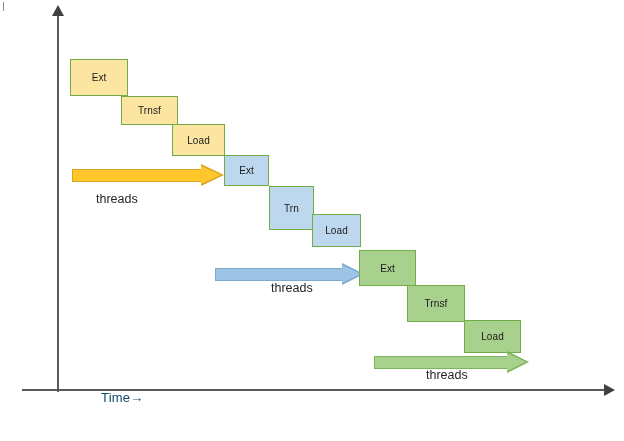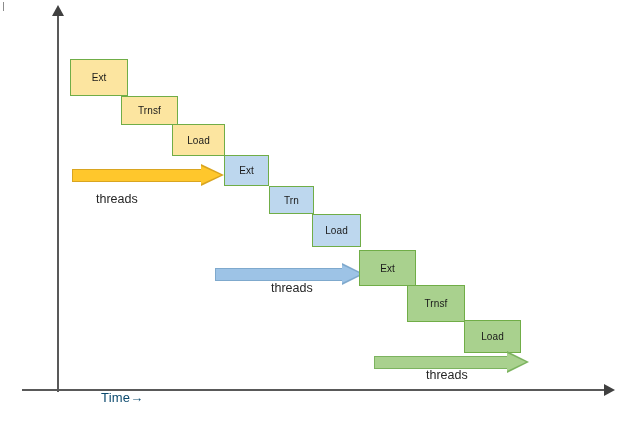--- a/index.html
+++ b/index.html
@@ -154,21 +154,21 @@
   <div class="stage-box yellow" style="left:172px; top:124px; width:53px; height:32px;">Load</div>
 
   <div class="thread-arrow yellow" style="left:72px; top:166px; width:152px; height:19px;">
     <div class="shaft" style="top:3px; width:130px; height:13px;"></div>
     <div class="head-outer" style="left:129px; top:-2px; border-left-width:23px; border-left-style:solid;"></div>
     <div class="head-inner" style="left:129px; top:0px; border-left-width:20px; border-left-style:solid;"></div>
   </div>
   <div class="thread-label" style="left:96px; top:192px;">threads</div>
 
   <div class="stage-box blue" style="left:224px; top:155px; width:45px; height:31px;">Ext</div>
-  <div class="stage-box blue" style="left:269px; top:186px; width:45px; height:28px;">Trn</div>
+  <div class="stage-box blue" style="left:269px; top:186px; width:45px; height:44px;">Trn</div>
   <div class="stage-box blue" style="left:312px; top:214px; width:49px; height:33px;">Load</div>
 
   <div class="thread-arrow blue" style="left:215px; top:265px; width:148px; height:19px;">
     <div class="shaft" style="top:3px; width:128px; height:13px;"></div>
     <div class="head-outer" style="left:127px; top:-2px; border-left-width:22px; border-left-style:solid;"></div>
     <div class="head-inner" style="left:127px; top:0px; border-left-width:19px; border-left-style:solid;"></div>
   </div>
   <div class="thread-label" style="left:271px; top:281px;">threads</div>
 
   <div class="stage-box green" style="left:359px; top:250px; width:57px; height:36px;">Ext</div>

